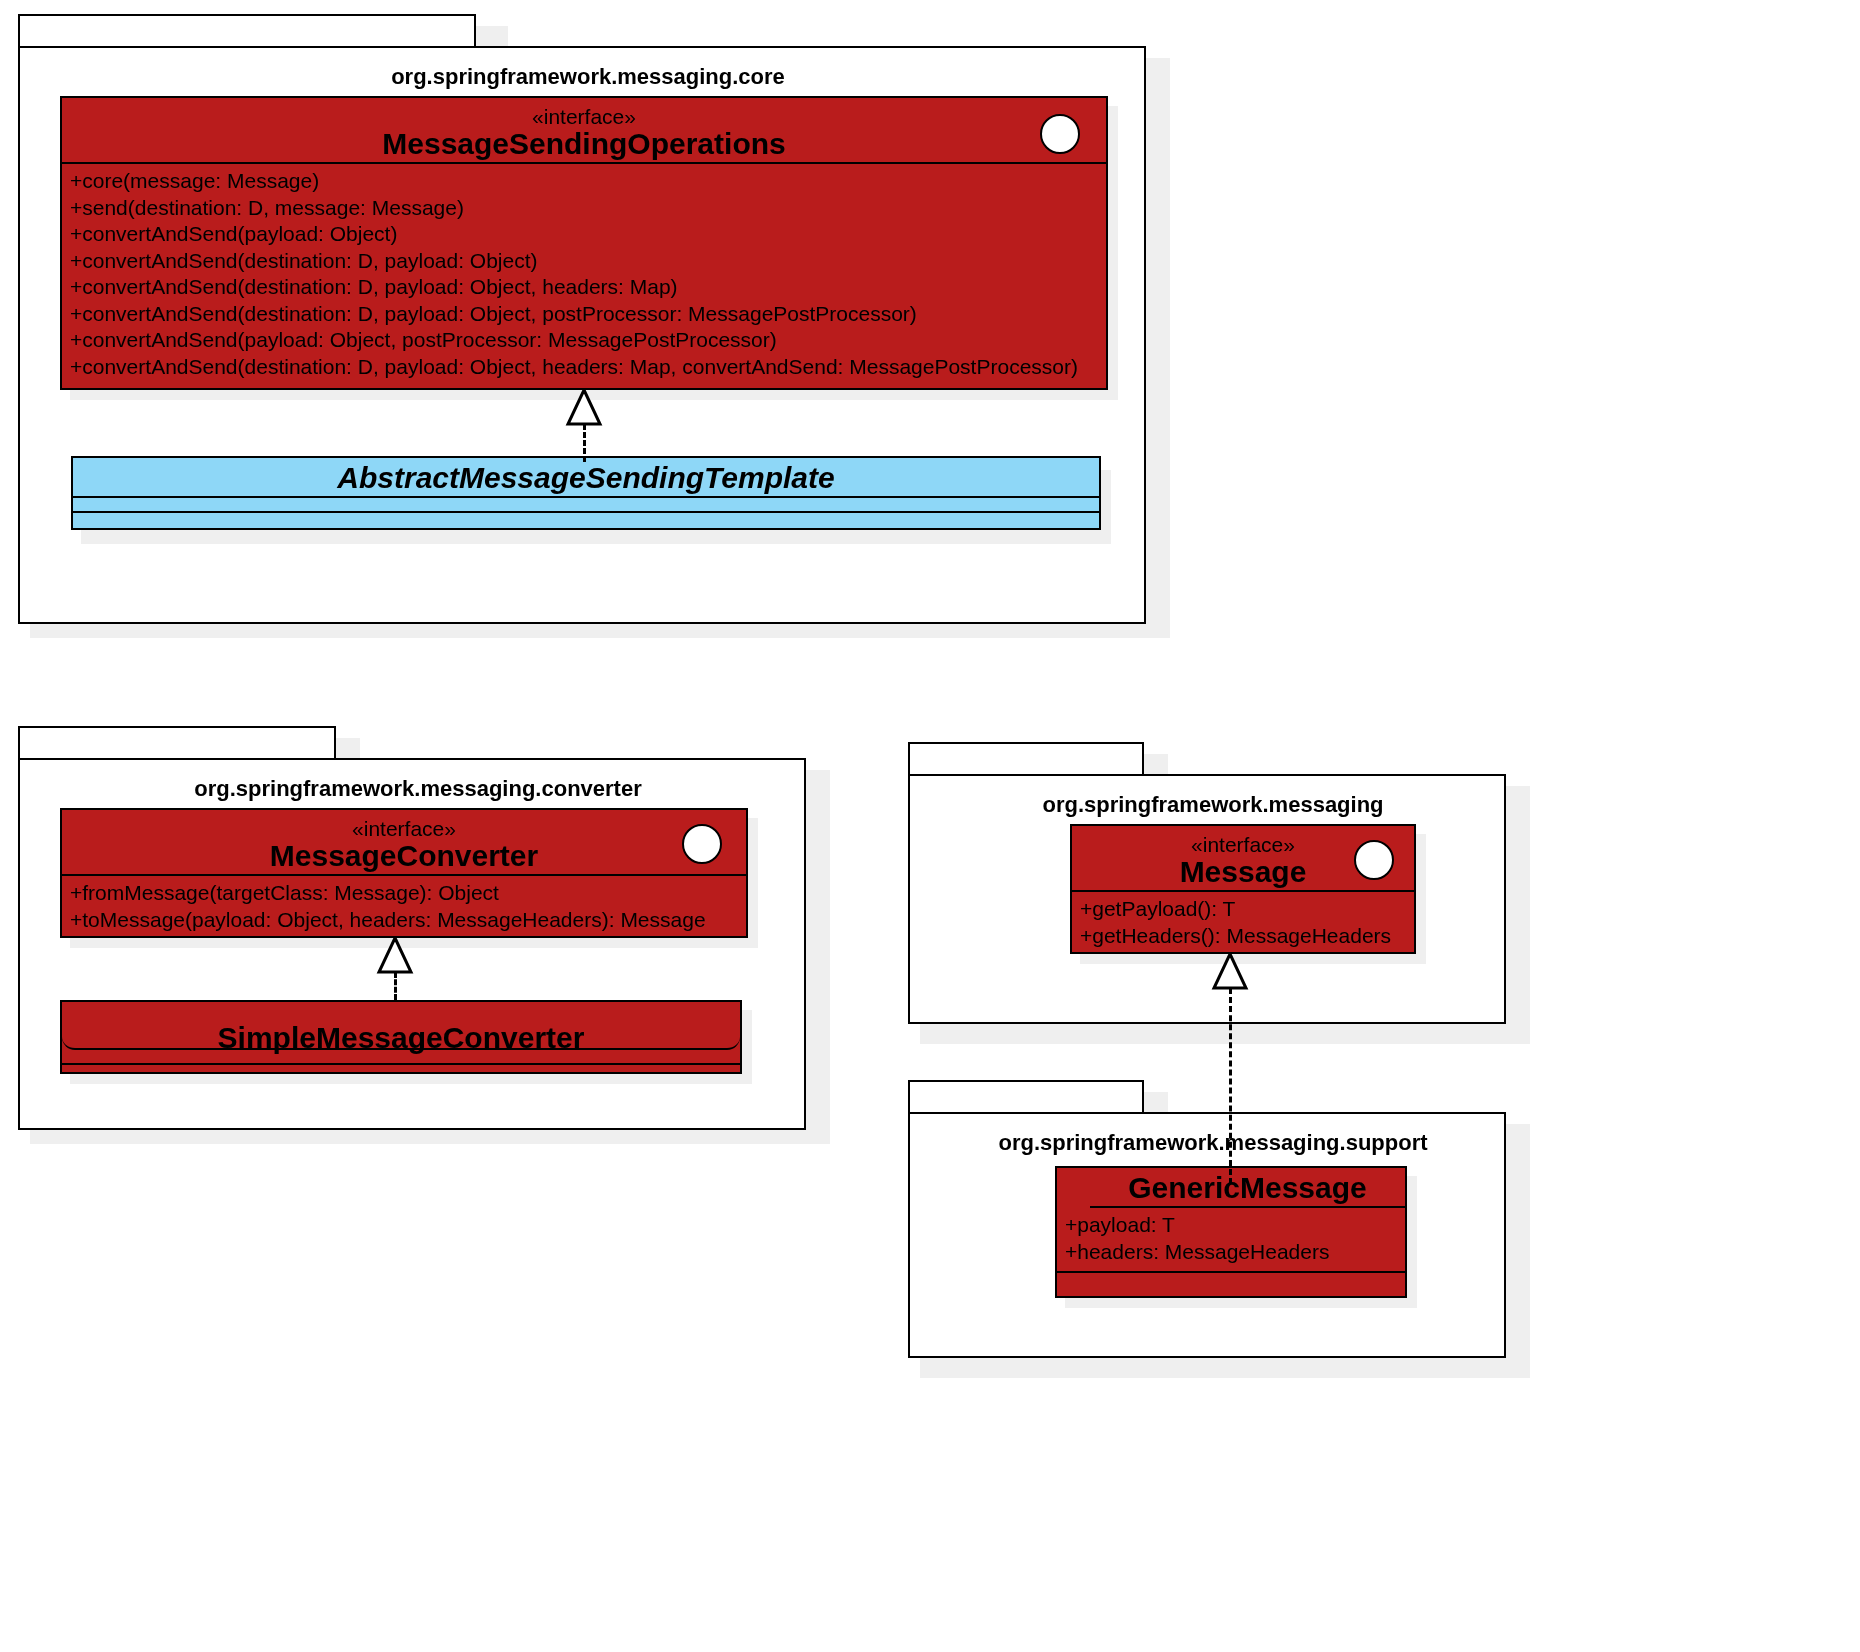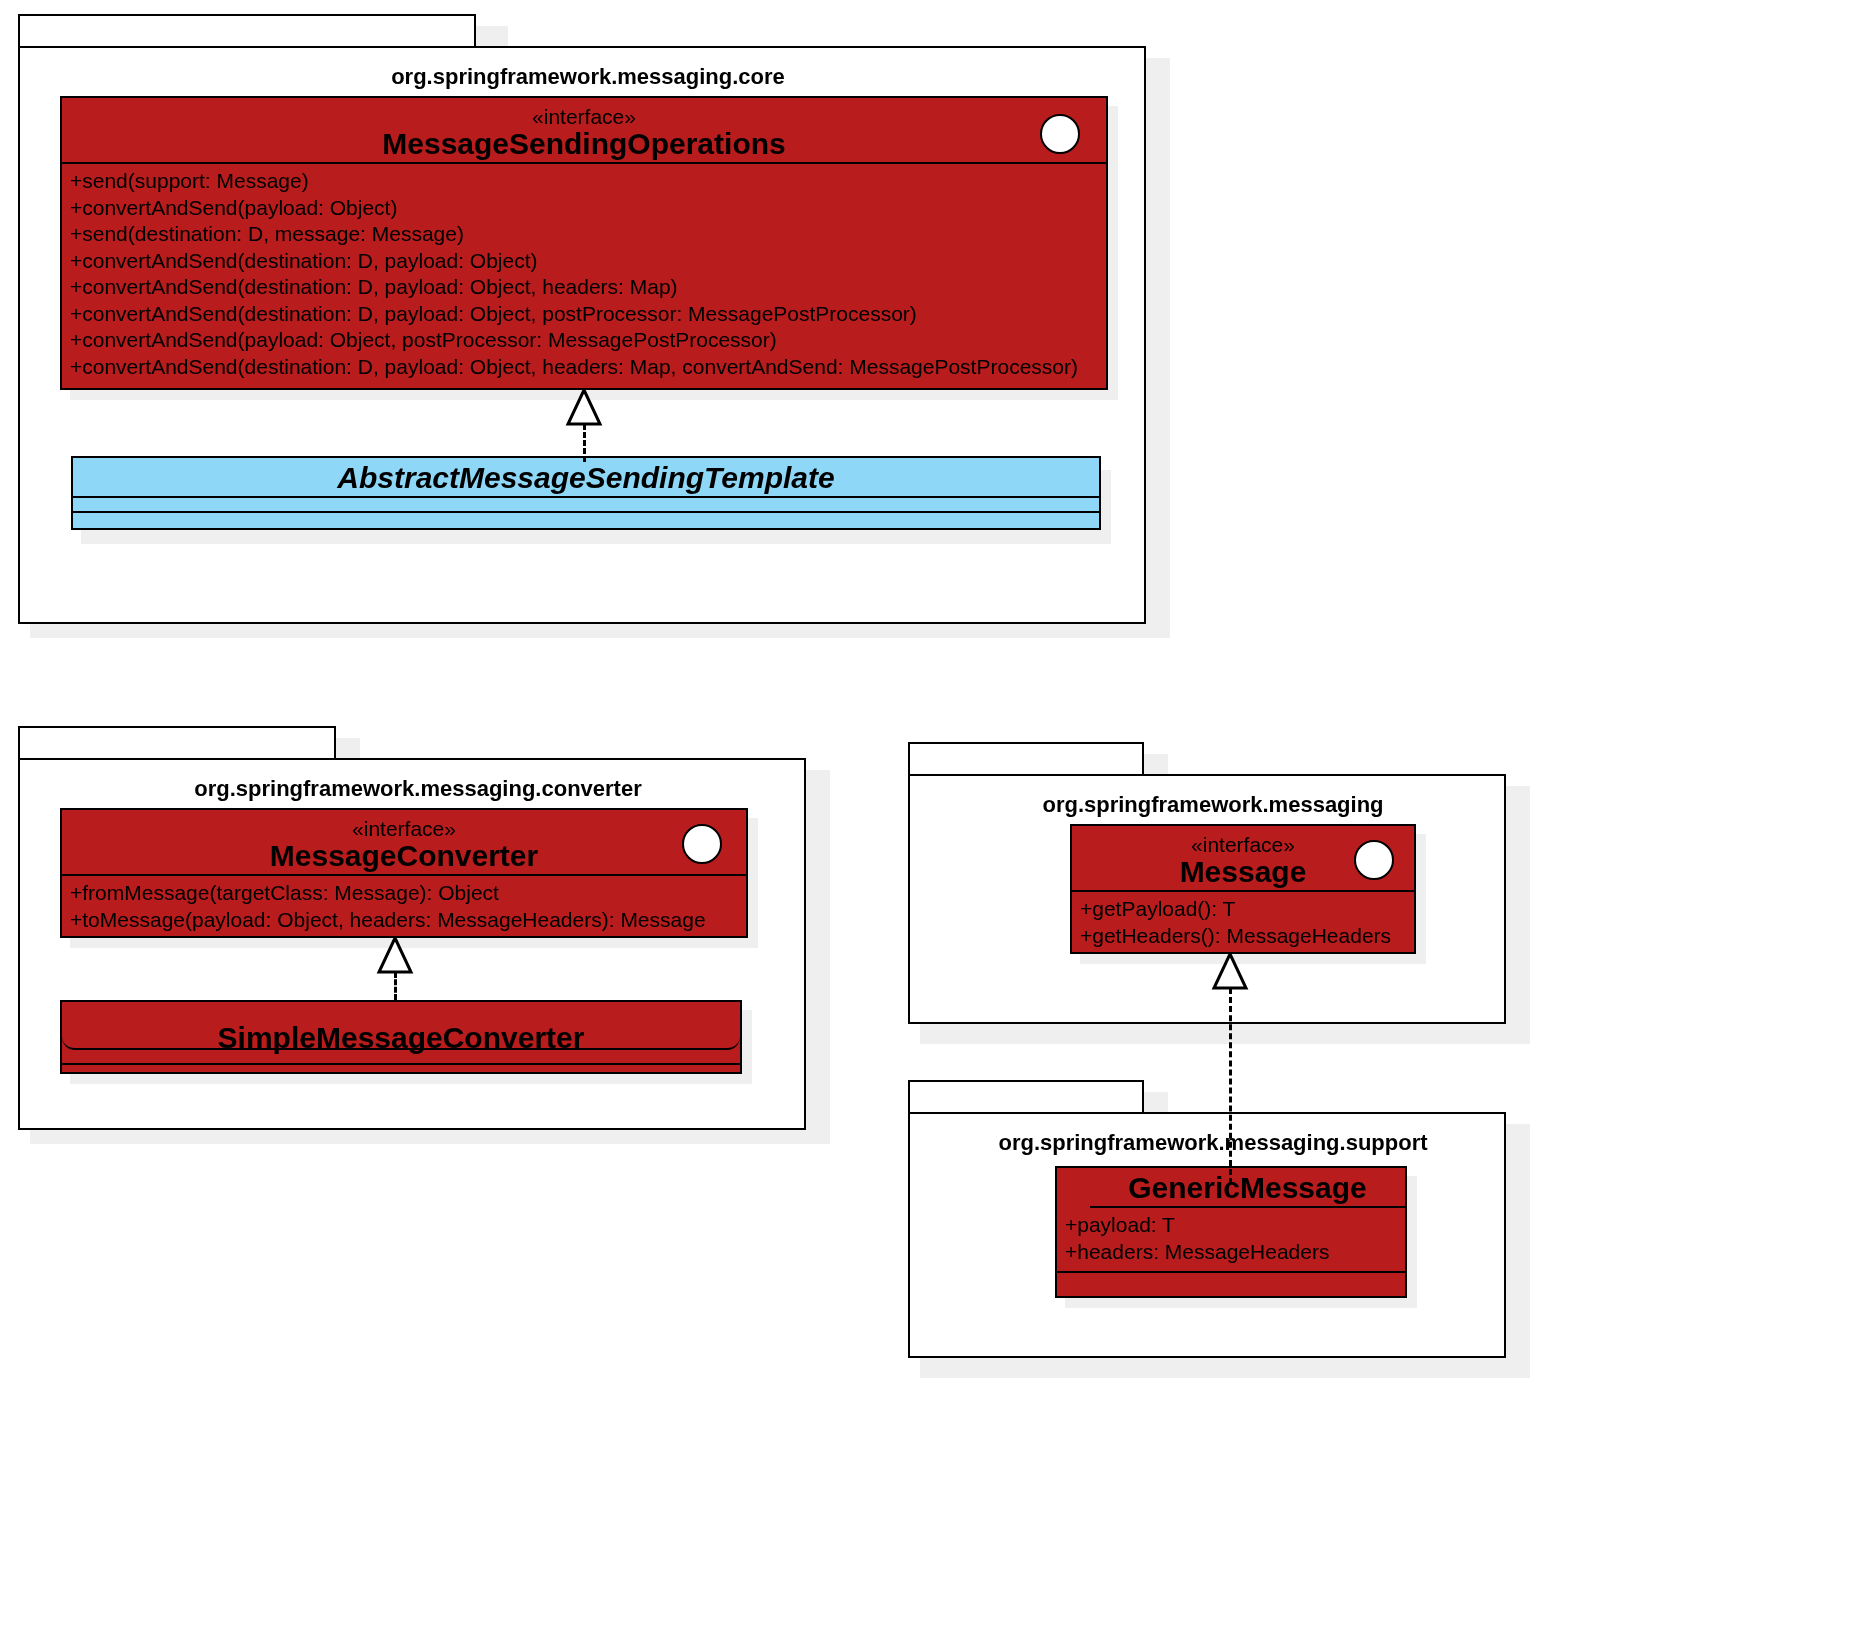--- a/index.html
+++ b/index.html
@@ -147,23 +147,23 @@
   <div class="pkg-title" style="top:50px; left:0;">org.springframework.messaging.core</div>
 
   <div class="uml-shadow" style="left:52px; top:92px; width:1048px; height:294px;"></div>
   <div class="uml-box" style="left:42px; top:82px; width:1048px; height:294px;">
     <div class="uml-header" style="height:66px;">
       <div class="stereotype">«interface»</div>
       <div class="cls-name">MessageSendingOperations</div>
       <div class="iface-circle" style="right:26px; top:16px; width:36px; height:36px;"></div>
     </div>
     <div class="uml-compartment last">
-      <div class="member">+send(support: Message)</div>
+      <div class="member">+core(message: Message)</div>
+      <div class="member">+send(destination: D, message: Message)</div>
       <div class="member">+convertAndSend(payload: Object)</div>
-      <div class="member">+send(destination: D, message: Message)</div>
       <div class="member">+convertAndSend(destination: D, payload: Object)</div>
       <div class="member">+convertAndSend(destination: D, payload: Object, headers: Map)</div>
       <div class="member">+convertAndSend(destination: D, payload: Object, postProcessor: MessagePostProcessor)</div>
       <div class="member">+convertAndSend(payload: Object, postProcessor: MessagePostProcessor)</div>
       <div class="member">+convertAndSend(destination: D, payload: Object, headers: Map, convertAndSend: MessagePostProcessor)</div>
     </div>
   </div>
 
   <svg class="gen-arrow" style="left:546px; top:374px;" width="40" height="40" viewBox="0 0 40 40">
     <polygon points="20,2 36,36 4,36" fill="#ffffff" stroke="#000000" stroke-width="3"></polygon>

